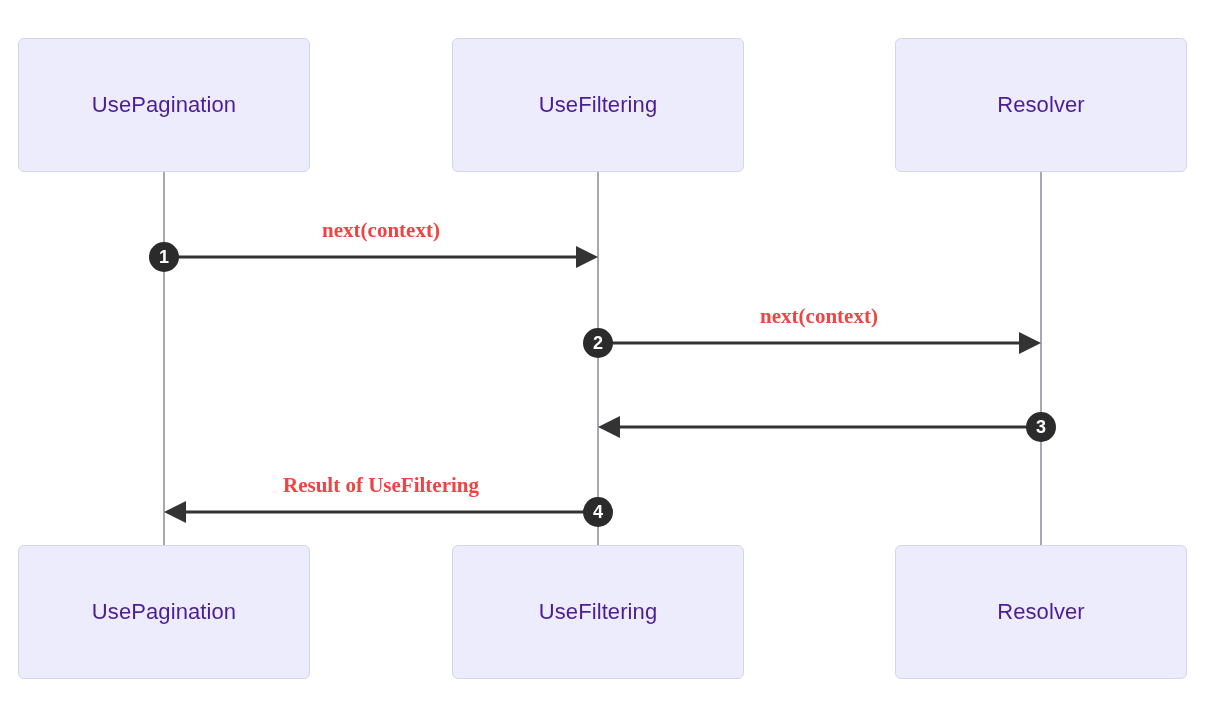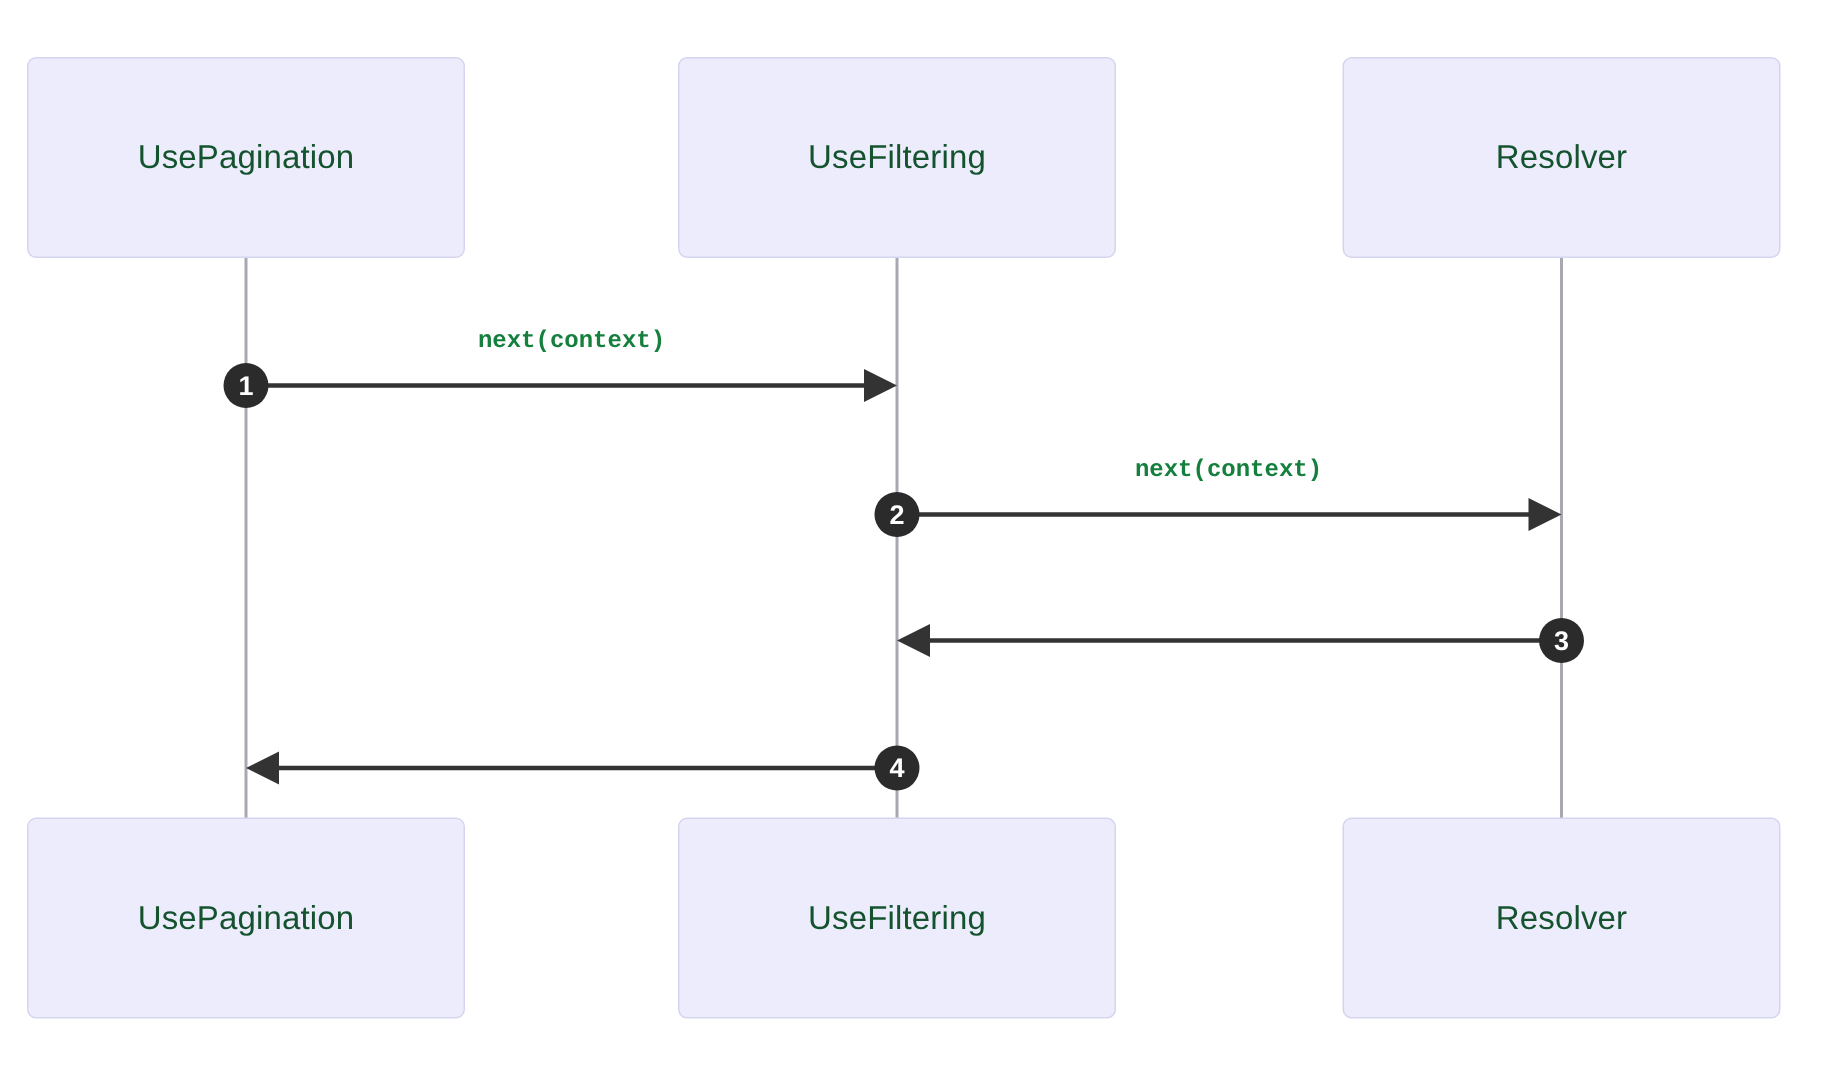--- a/index.html
+++ b/index.html
@@ -26,35 +26,35 @@
     border: 1px solid #d5d5ef;
     border-radius: 6px;
     display: flex;
     align-items: center;
     justify-content: center;
   }
   .actor-label {
     font-family: "Liberation Sans", sans-serif;
     font-size: 22px;
     font-weight: 400;
-    color: #14532d;
+    color: #4c1d95;
     letter-spacing: 0.1px;
     white-space: nowrap;
   }
   .lifeline {
     position: absolute;
     width: 2px;
     background: #a8a8b3;
   }
   .msg-label {
     position: absolute;
-    font-family: Liberation Mono, monospace;
-    font-size: 16px;
+    font-family: Liberation Serif, serif;
+    font-size: 21px;
     font-weight: bold;
-    color: #15803d;
+    color: #ef4444;
     white-space: nowrap;
     transform: translateX(-50%);
   }
   .seq-badge {
     position: absolute;
     width: 30px;
     height: 30px;
     border-radius: 50%;
     background: #2b2b2b;
     color: #ffffff;
@@ -123,19 +123,20 @@
     </g>
 
     <g>
       <line x1="598" y1="512" x2="180" y2="512" stroke="#333333" stroke-width="3"></line>
       <polygon points="164,512 186,501 186,523" fill="#333333"></polygon>
     </g>
   </svg>
 
   <div class="msg-label" style="left:381px; top:218px;">next(context)</div>
   <div class="msg-label" style="left:819px; top:304px;">next(context)</div>
+  <div class="msg-label" style="left:381px; top:473px;">Result of UseFiltering</div>
 
   <div class="seq-badge" style="left:164px; top:257px;">1</div>
   <div class="seq-badge" style="left:598px; top:343px;">2</div>
   <div class="seq-badge" style="left:1041px; top:427px;">3</div>
   <div class="seq-badge" style="left:598px; top:512px;">4</div>
 
 </div>
 
 </body></html>

